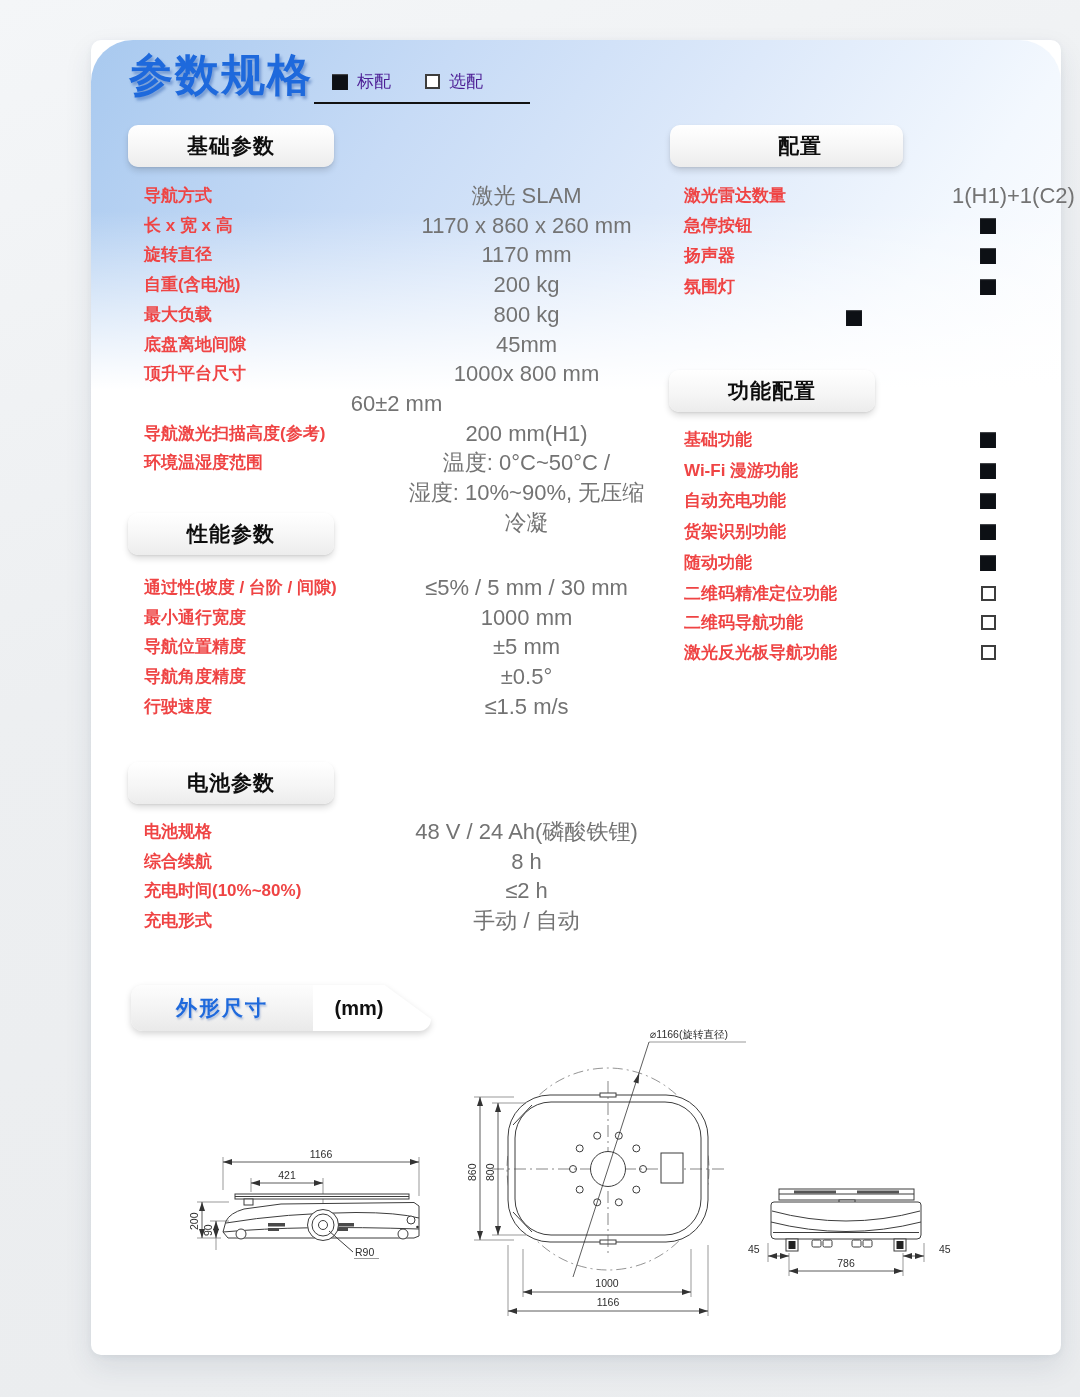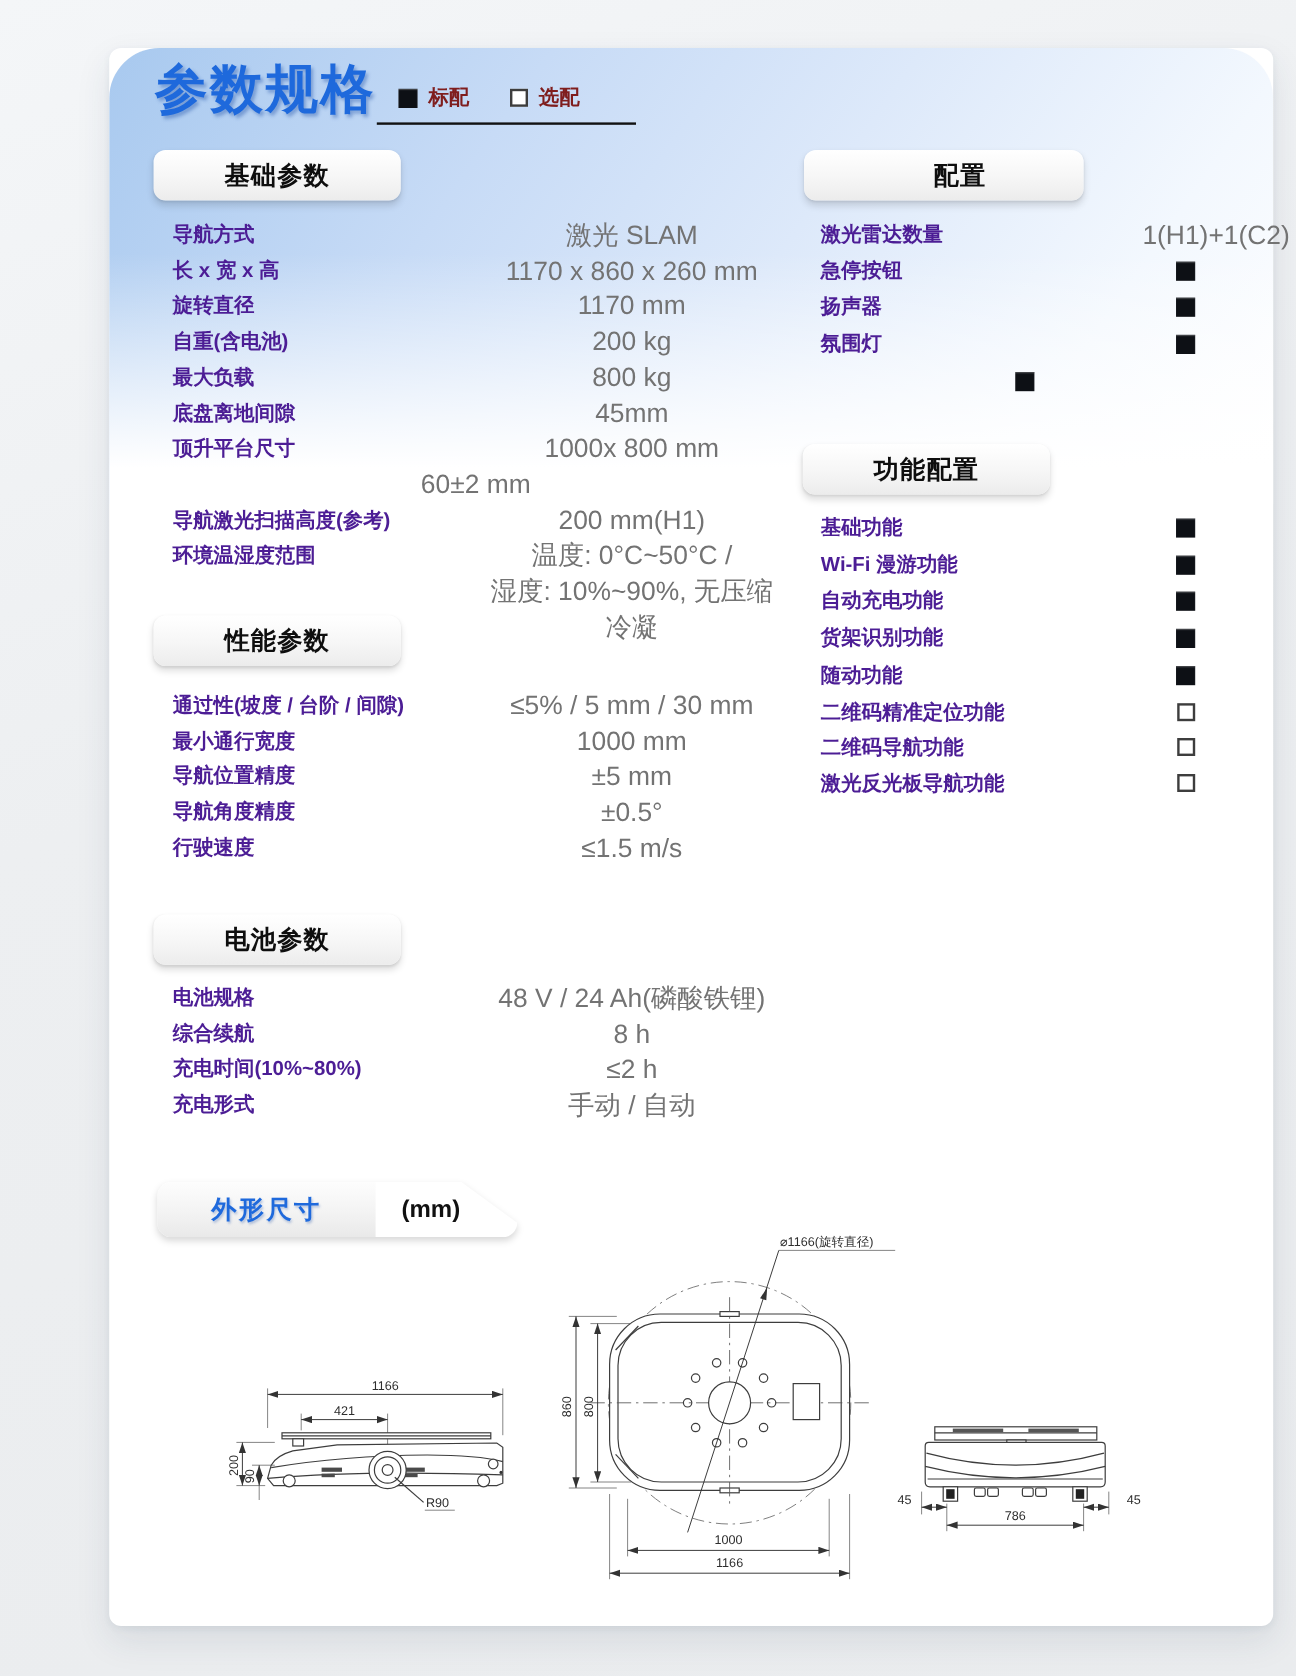--- a/index.html
+++ b/index.html
@@ -24,35 +24,35 @@
   .title{
     position:absolute;left:38px;top:6px;
     font-size:44px;line-height:58px;font-weight:800;letter-spacing:2px;
     color:#1e69dc;text-shadow:2px 3px 3px rgba(25,75,165,.40);
   }
   .legend{
     position:absolute;left:223px;top:24px;width:216px;
     display:flex;align-items:center;gap:9px;
     padding:6px 0 9px 18px;border-bottom:2.5px solid #121212;box-sizing:border-box;
   }
-  .legend .lg-label{font-size:17px;font-weight:700;color:#7f1d1d;}
+  .legend .lg-label{font-size:17px;font-weight:400;color:#4c1d95;}
   .legend .gap{width:16px;}
   .cbox{display:inline-block;box-sizing:border-box;}
   .cb-filled{width:16px;height:16px;background:#0d1015;box-shadow:inset 0 1px 1px rgba(255,255,255,.25);}
   .cb-empty{width:15px;height:15px;border:2px solid #3d3d3d;background:#fff;}
   .pill{
     position:absolute;width:206px;height:42px;border-radius:10px;
     background:linear-gradient(#ffffff 0%,#f6f6f6 55%,#ececec 100%);
     box-shadow:0 4px 6px rgba(0,0,0,.13),0 1px 2px rgba(0,0,0,.08);
     display:flex;align-items:center;justify-content:center;
     font-size:21px;font-weight:700;color:#0e0e0e;letter-spacing:1px;
   }
   .rows{position:absolute;}
   .srow{display:flex;align-items:flex-start;}
-  .srow .lbl{flex:0 0 260px;font-size:17px;font-weight:700;color:#4c1d95;line-height:29.7px;}
+  .srow .lbl{flex:0 0 260px;font-size:17px;font-weight:700;color:#ef4444;line-height:29.7px;}
   .rows.right .srow .lbl{flex:0 0 268px;}
   .srow .val{flex:1;font-size:22px;font-weight:400;color:#737373;line-height:29.7px;text-align:center;}
   .srow .val .vline{display:block;}
   .srow .val .cbox{margin-top:7px;}
   .dim-tab-wrap{position:absolute;left:40px;top:945px;filter:drop-shadow(0 3px 3px rgba(0,0,0,.16));}
   .dim-tab{
     width:300px;height:46px;background:#ffffff;border-radius:12px;
     clip-path:polygon(0 0,84.5% 0,100% 74%,100% 100%,0 100%);
     display:flex;align-items:stretch;
   }

